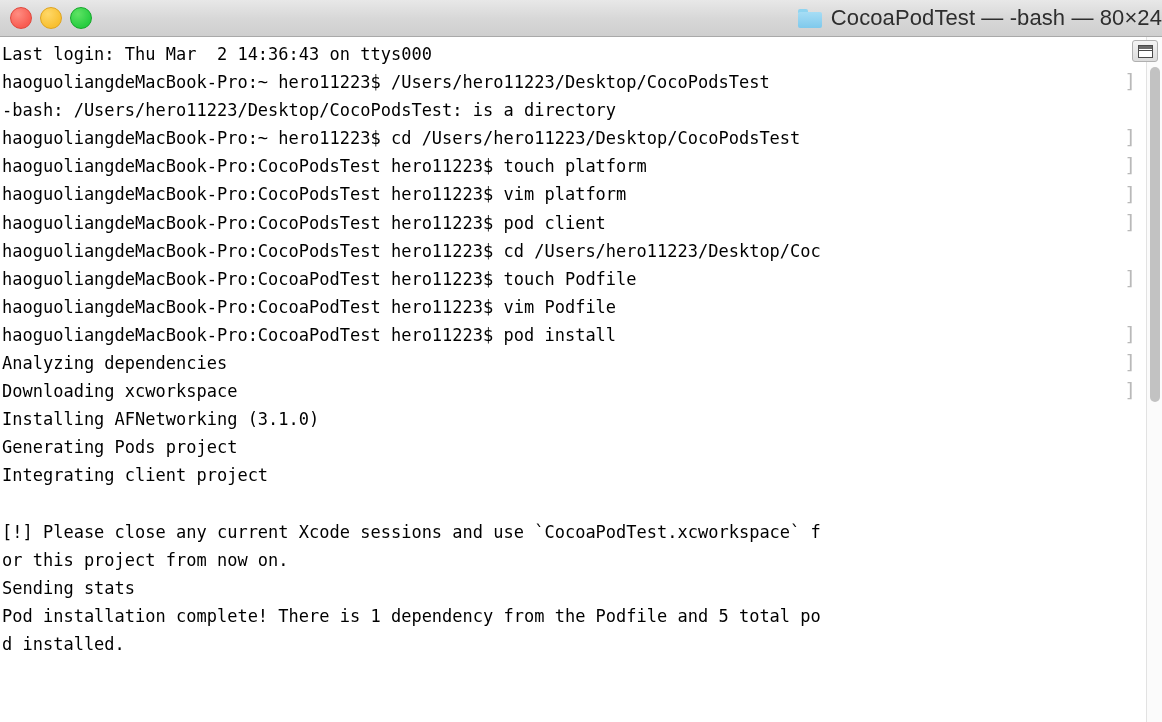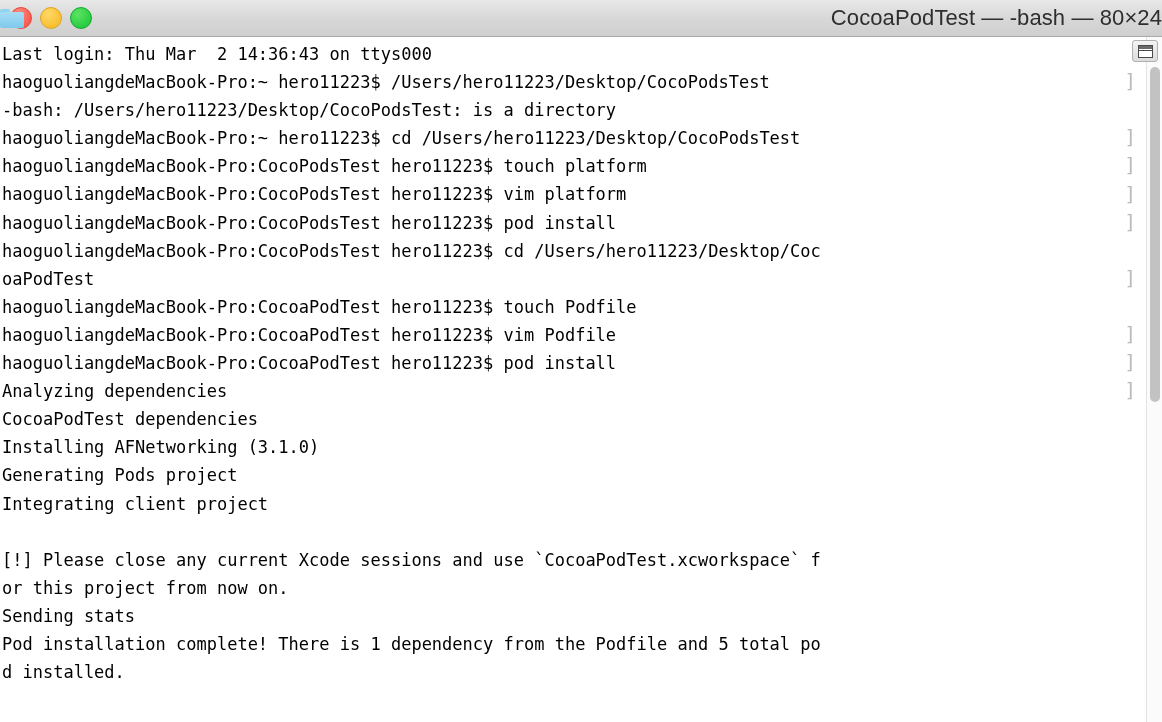--- a/index.html
+++ b/index.html
@@ -51,21 +51,21 @@
   .tl-max    { background: radial-gradient(circle at 35% 30%, #5ee364, #28cd41 70%); border: 1px solid #14a82a; }
 
   .title-center {
     position: absolute;
     left: 0;
     right: 0;
     top: 0;
     bottom: 0;
     display: flex;
     align-items: center;
-    justify-content: space-between;
+    justify-content: flex-end;
     gap: 9px;
     pointer-events: none;
     border-radius: 12px;
   }
   .folder-icon {
     width: 24px;
     height: 19px;
     position: relative;
     flex: none;
   }
@@ -216,33 +216,32 @@
       <div class="line">Last login: Thu Mar  2 14:36:43 on ttys000</div>
       <div class="line">haoguoliangdeMacBook-Pro:~ hero11223$ /Users/hero11223/Desktop/CocoPodsTest</div>
       <div class="wrapmark" style="top: 31.1px;">]</div>
       <div class="line">-bash: /Users/hero11223/Desktop/CocoPodsTest: is a directory</div>
       <div class="line">haoguoliangdeMacBook-Pro:~ hero11223$ cd /Users/hero11223/Desktop/CocoPodsTest</div>
       <div class="wrapmark" style="top: 87.3px;">]</div>
       <div class="line">haoguoliangdeMacBook-Pro:CocoPodsTest hero11223$ touch platform</div>
       <div class="wrapmark" style="top: 115.4px;">]</div>
       <div class="line">haoguoliangdeMacBook-Pro:CocoPodsTest hero11223$ vim platform</div>
       <div class="wrapmark" style="top: 143.5px;">]</div>
-      <div class="line">haoguoliangdeMacBook-Pro:CocoPodsTest hero11223$ pod install</div>
+      <div class="line">haoguoliangdeMacBook-Pro:CocoPodsTest hero11223$ pod client</div>
       <div class="wrapmark" style="top: 171.6px;">]</div>
       <div class="line">haoguoliangdeMacBook-Pro:CocoPodsTest hero11223$ cd /Users/hero11223/Desktop/Coc</div>
       <div class="wrapmark" style="top: 227.8px;">]</div>
-      <div class="line">oaPodTest</div>
       <div class="line">haoguoliangdeMacBook-Pro:CocoaPodTest hero11223$ touch Podfile</div>
       <div class="wrapmark" style="top: 284px;">]</div>
       <div class="line">haoguoliangdeMacBook-Pro:CocoaPodTest hero11223$ vim Podfile</div>
       <div class="wrapmark" style="top: 312.1px;">]</div>
       <div class="line">haoguoliangdeMacBook-Pro:CocoaPodTest hero11223$ pod install</div>
       <div class="wrapmark" style="top: 340.2px;">]</div>
       <div class="line">Analyzing dependencies</div>
-      <div class="line">CocoaPodTest dependencies</div>
+      <div class="line">Downloading xcworkspace</div>
       <div class="line green">Installing AFNetworking (3.1.0)</div>
       <div class="line">Generating Pods project</div>
       <div class="line">Integrating client project</div>
       <div class="line blank">&nbsp;</div>
       <div class="line green">[!] Please close any current Xcode sessions and use `CocoaPodTest.xcworkspace` f</div>
       <div class="line green">or this project from now on.</div>
       <div class="line">Sending stats</div>
       <div class="line green">Pod installation complete! There is 1 dependency from the Podfile and 5 total po</div>
       <div class="line green">d installed.</div>
     </div>

